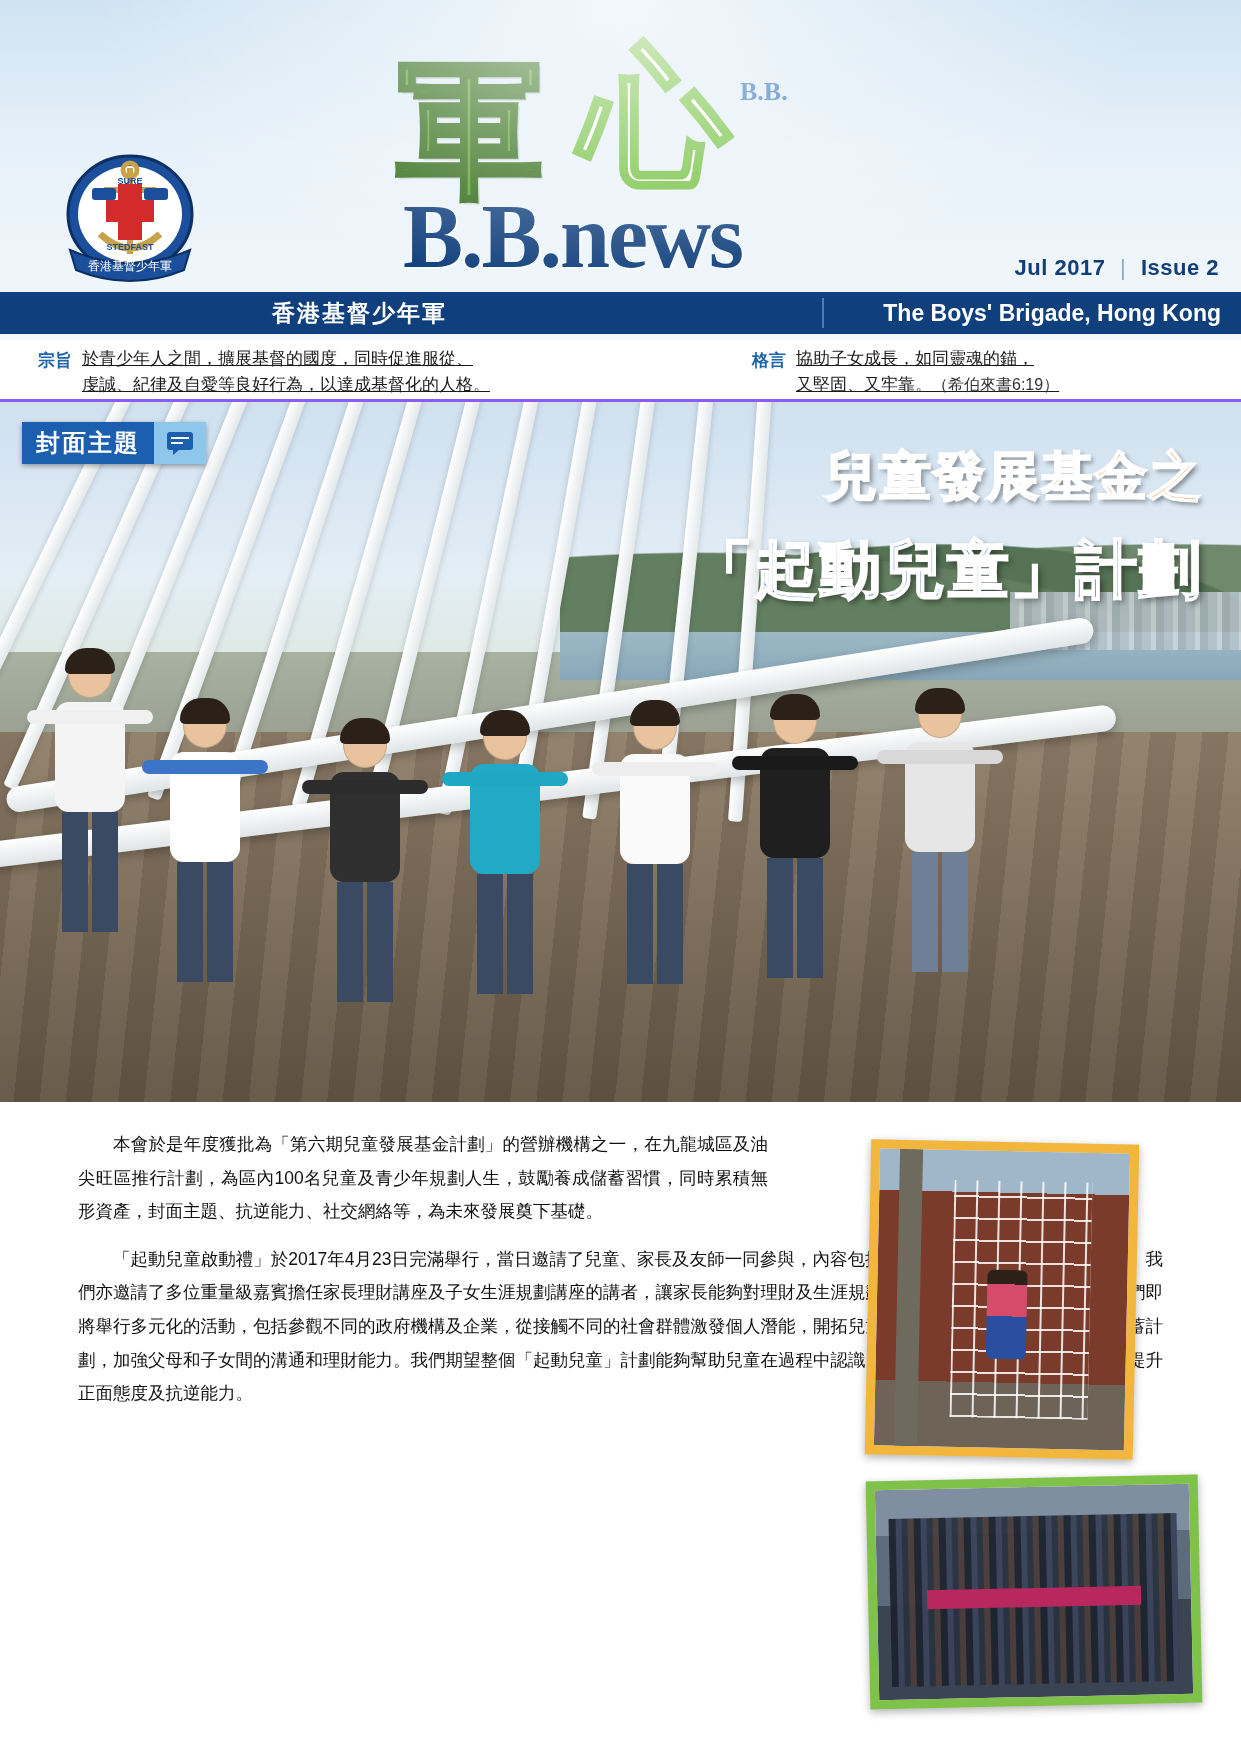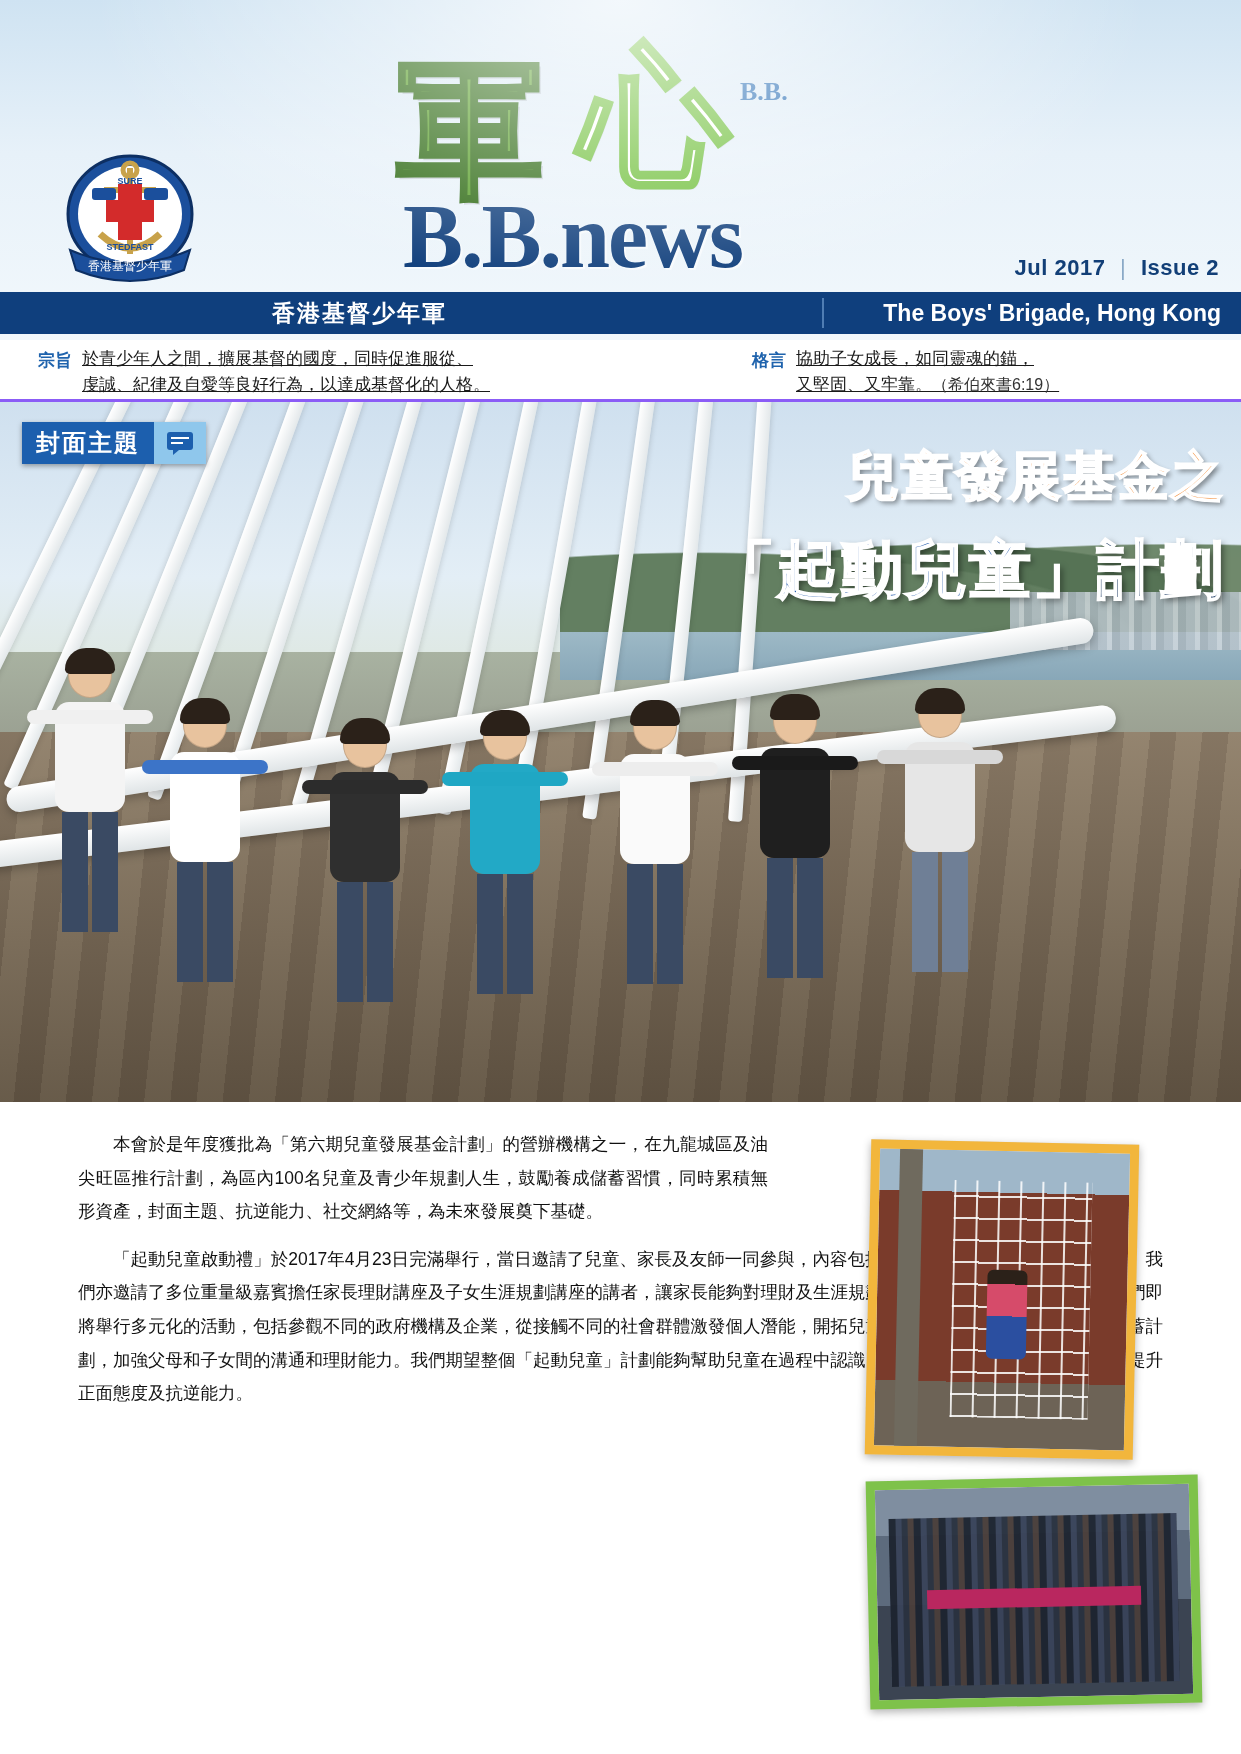--- a/index.html
+++ b/index.html
@@ -151,21 +151,21 @@
   
   .kid { position:absolute; bottom:40px; }
   .kid .head { width:44px;height:46px;border-radius:50%;background:#e8c39e;margin:0 auto; border:1px solid rgba(0,0,0,.15);}
   .kid .hair { position:absolute; left:50%; transform:translateX(-50%); top:-4px; width:50px;height:26px;border-radius:26px 26px 6px 6px;background:#2b2119;}
   .kid .body { width:70px;height:110px;border-radius:14px;margin:4px auto 0; }
   .kid .legs { width:56px;height:120px;margin:0 auto; background:linear-gradient(90deg,#3a4a63 0 46%, transparent 46% 54%, #3a4a63 54%); }
   .kid .arms { position:absolute; top:58px; left:-28px; width:126px;height:14px;border-radius:8px; }
 
   
   .cover-head {
-    position:absolute; right:16px; top:40px; text-align:right; z-index:5;
+    position:absolute; right:38px; top:40px; text-align:right; z-index:5;
   }
   .cover-head .l1 {
     font-family:"Liberation Serif", serif; font-weight:bold; font-size:52px;
     color:#f07c1a; -webkit-text-stroke:2px #ffffff;
     text-shadow:3px 3px 5px rgba(0,0,0,.45);
     letter-spacing:2px;
   }
   .cover-head .l2 {
     font-family:"Liberation Serif", serif; font-weight:bold; font-size:62px;
     margin-top:16px; letter-spacing:2px;

